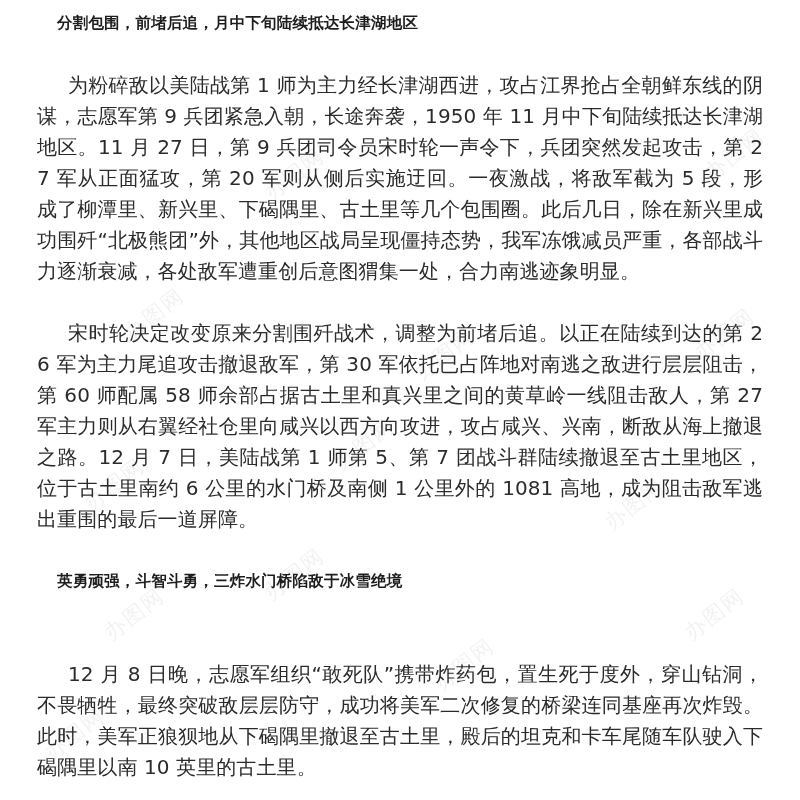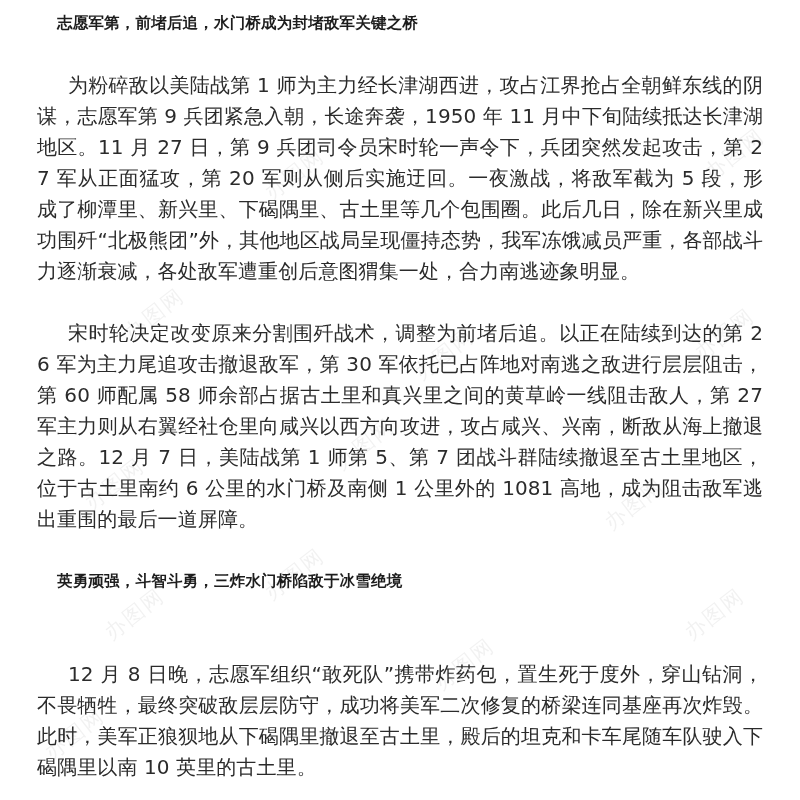--- a/index.html
+++ b/index.html
@@ -100,21 +100,21 @@
       <div class="wm" style="left: 600px; top: 490px;">办图网</div>
       <div class="wm" style="left: 260px; top: 560px;">办图网</div>
       <div class="wm" style="left: 100px; top: 600px;">办图网</div>
       <div class="wm" style="left: 680px; top: 600px;">办图网</div>
       <div class="wm" style="left: 430px; top: 650px;">办图网</div>
       <div class="wm" style="left: 40px; top: 720px;">办图网</div>
     </div>
 
   <div class="content">
     <div class="body-wrap">
-        <h2 class="doc-heading">志愿军第，前堵后追，水门桥成为封堵敌军关键之桥</h2>
+        <h2 class="doc-heading">分割包围，前堵后追，月中下旬陆续抵达长津湖地区</h2>
         <div class="block-gap-large"></div>
         <p class="doc-para">为粉碎敌以美陆战第 1 师为主力经长津湖西进，攻占江界抢占全朝鲜东线的阴谋，志愿军第 9 兵团紧急入朝，长途奔袭，1950 年 11 月中下旬陆续抵达长津湖地区。11 月 27 日，第 9 兵团司令员宋时轮一声令下，兵团突然发起攻击，第 27 军从正面猛攻，第 20 军则从侧后实施迂回。一夜激战，将敌军截为 5 段，形成了柳潭里、新兴里、下碣隅里、古土里等几个包围圈。此后几日，除在新兴里成功围歼“北极熊团”外，其他地区战局呈现僵持态势，我军冻饿减员严重，各部战斗力逐渐衰减，各处敌军遭重创后意图猬集一处，合力南逃迹象明显。</p>
         <div class="block-gap-large"></div>
         <p class="doc-para">宋时轮决定改变原来分割围歼战术，调整为前堵后追。以正在陆续到达的第 26 军为主力尾追攻击撤退敌军，第 30 军依托已占阵地对南逃之敌进行层层阻击，第 60 师配属 58 师余部占据古土里和真兴里之间的黄草岭一线阻击敌人，第 27 军主力则从右翼经社仓里向咸兴以西方向攻进，攻占咸兴、兴南，断敌从海上撤退之路。12 月 7 日，美陆战第 1 师第 5、第 7 团战斗群陆续撤退至古土里地区，位于古土里南约 6 公里的水门桥及南侧 1 公里外的 1081 高地，成为阻击敌军逃出重围的最后一道屏障。</p>
         <div class="block-gap-large"></div>
         <h2 class="doc-heading">英勇顽强，斗智斗勇，三炸水门桥陷敌于冰雪绝境</h2>
         <div class="block-gap-large"></div>
         <div class="block-gap-large"></div>
         <p class="doc-para">12 月 8 日晚，志愿军组织“敢死队”携带炸药包，置生死于度外，穿山钻洞，不畏牺牲，最终突破敌层层防守，成功将美军二次修复的桥梁连同基座再次炸毁。此时，美军正狼狈地从下碣隅里撤退至古土里，殿后的坦克和卡车尾随车队驶入下碣隅里以南 10 英里的古土里。</p>
         <div class="block-gap-large"></div>

